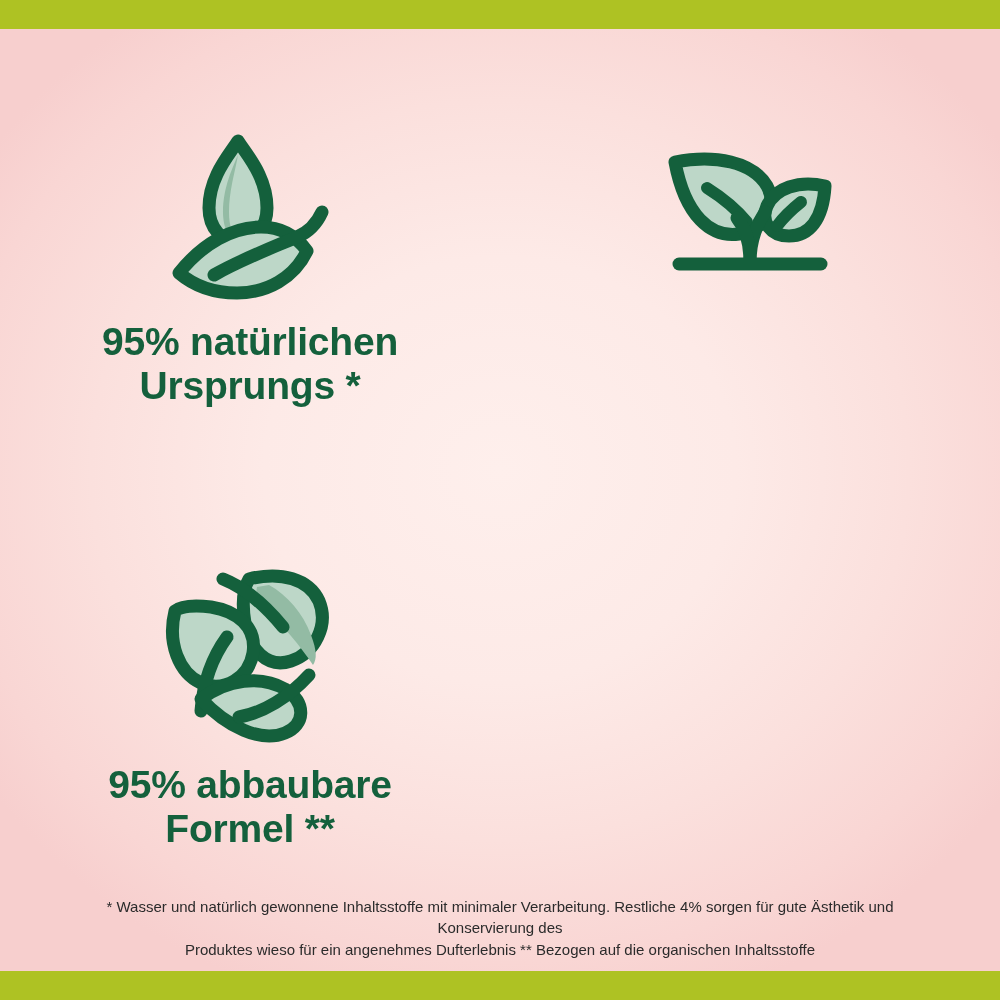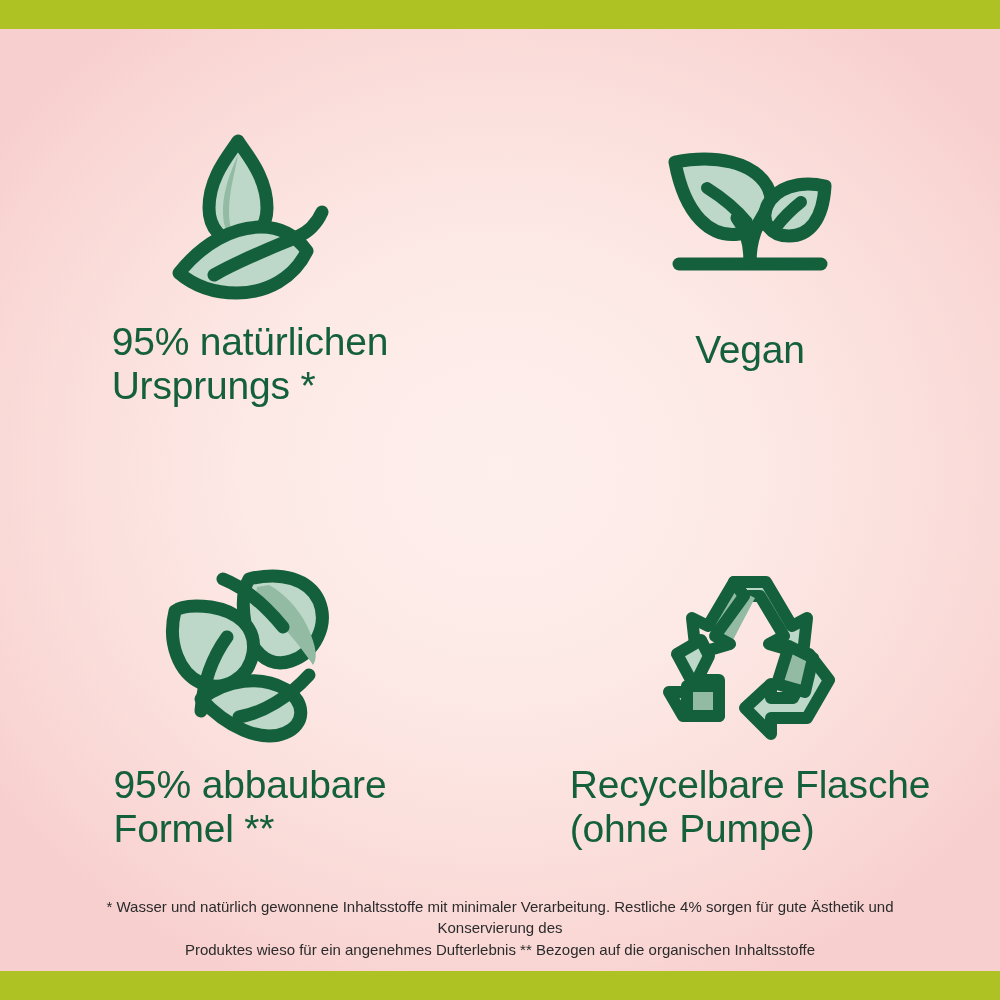--- a/index.html
+++ b/index.html
@@ -64,25 +64,25 @@
     width: 200px;
     height: 185px;
     display: flex;
     align-items: center;
     justify-content: center;
   }
   .icon-wrap svg { display: block; overflow: visible; }
 
   .label {
     margin-top: 20px;
-    text-align: left;
+    text-align: center;
     color: #14603C;
     font-size: 39px;
     line-height: 1.13;
-    font-weight: 400;
+    font-weight: 700;
     letter-spacing: -0.2px;
     white-space: pre-line;
   }
   .label-vegan { margin-top: 28px; }
   .label-r2 { margin-top: 16px; }
 
   .footnote {
     position: absolute;
     left: 50%;
     transform: translateX(-50%);
@@ -129,21 +129,20 @@
 
           <path d="M168 48 C142 42 118 50 110 68 C103 84 114 98 132 98 C152 98 166 82 168 48 Z" fill="#BDD7C8" stroke="#14603C" stroke-width="13" stroke-linejoin="round" stroke-linecap="round"></path>
           <path d="M144 64 C134 72 126 80 120 88" fill="none" stroke="#14603C" stroke-width="12" stroke-linecap="round"></path>
 
           <path d="M93 124 C93 108 96 92 108 74" fill="none" stroke="#14603C" stroke-width="13" stroke-linecap="round"></path>
           <path d="M93 124 C93 106 90 92 80 80" fill="none" stroke="#14603C" stroke-width="13" stroke-linecap="round"></path>
 
           <path d="M22 126 L164 126" fill="none" stroke="#14603C" stroke-width="13" stroke-linecap="round"></path>
         </svg>
       </div>
-      <div class="label label-vegan">Vegan</div>
     </div>
 
     <div class="cell cell-r2">
       <div class="icon-wrap">
         <svg width="178" height="178" viewBox="0 0 178 178">
 
           <g>
             <path d="M88 14 C120 6 148 14 158 36 C168 60 154 88 130 96 C106 104 88 84 84 58 C81 40 82 24 88 14 Z" fill="#BDD7C8" stroke="#14603C" stroke-width="13" stroke-linejoin="round" stroke-linecap="round"></path>
             <path d="M108 20 C126 30 142 48 150 70 C156 86 156 94 152 100 C140 82 122 60 104 44 C98 38 94 30 96 22 Z" fill="#93BBA4"></path>
             <path d="M62 14 C82 22 104 40 122 62" fill="none" stroke="#14603C" stroke-width="13" stroke-linecap="round"></path>
@@ -157,41 +156,20 @@
           <g>
             <path d="M40 134 C66 114 100 110 124 124 C146 138 144 160 124 168 C100 178 66 162 40 134 Z" fill="#BDD7C8" stroke="#14603C" stroke-width="13" stroke-linejoin="round" stroke-linecap="round"></path>
             <path d="M78 152 C102 148 128 132 148 110" fill="none" stroke="#14603C" stroke-width="13" stroke-linecap="round"></path>
           </g>
         </svg>
       </div>
       <div class="label label-r2">95% abbaubare
 Formel **</div>
     </div>
 
-    <div class="cell cell-r2">
-      <div class="icon-wrap">
-        <svg width="178" height="172" viewBox="0 0 178 172">
-
-          <path d="M73 14 L105 14 L131 58 L146 50 L142 86 L108 76 L123 68 L99 28 L83 28 Z" fill="#BDD7C8" stroke="#14603C" stroke-width="12" stroke-linejoin="round"></path>
-
-          <path d="M70 18 L48 58 L72 72 L94 30 Z" fill="#93BBA4"></path>
-          <path d="M73 14 L47 58 L31 50 L35 86 L69 76 L54 68 L83 28 Z" fill="none" stroke="#14603C" stroke-width="12" stroke-linejoin="round"></path>
-
-          <path d="M16 86 L40 72 L48 88 L36 112 L58 112 L58 148 L22 148 L8 124 L30 124 L30 112 Z" fill="#BDD7C8" stroke="#14603C" stroke-width="12" stroke-linejoin="round"></path>
-          <path d="M58 118 L58 148 L26 148 L26 118 Z" fill="#93BBA4"></path>
-          <path d="M58 118 L58 148 L26 148 L26 118 Z" fill="none" stroke="#14603C" stroke-width="12" stroke-linejoin="round"></path>
-
-          <path d="M148 86 L168 112 L146 150 L110 150 L110 166 L84 140 L110 116 L110 130 L132 130 L146 104 Z" fill="#BDD7C8" stroke="#14603C" stroke-width="12" stroke-linejoin="round"></path>
-          <path d="M128 78 L152 90 L144 124 L116 116 Z" fill="#93BBA4"></path>
-          <path d="M128 78 L152 90 L144 124 L116 116 Z" fill="none" stroke="#14603C" stroke-width="12" stroke-linejoin="round"></path>
-        </svg>
-      </div>
-      <div class="label label-r2">Recycelbare Flasche
-(ohne Pumpe)</div>
-    </div>
 
   </div>
 
   <div class="footnote">* Wasser und natürlich gewonnene Inhaltsstoffe mit minimaler Verarbeitung. Restliche 4% sorgen für gute Ästhetik und Konservierung des
 Produktes wieso für ein angenehmes Dufterlebnis ** Bezogen auf die organischen Inhaltsstoffe</div>
 
   <div class="bar bar-bottom"></div>
 
 </div>
 

